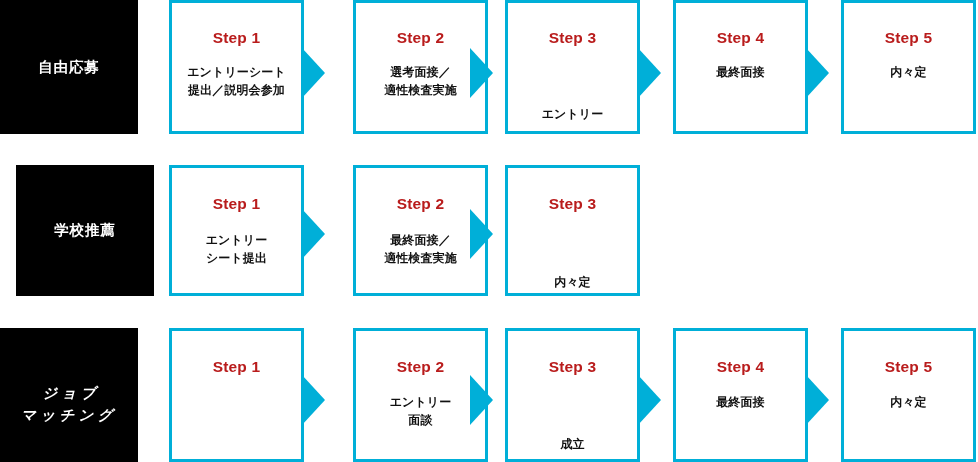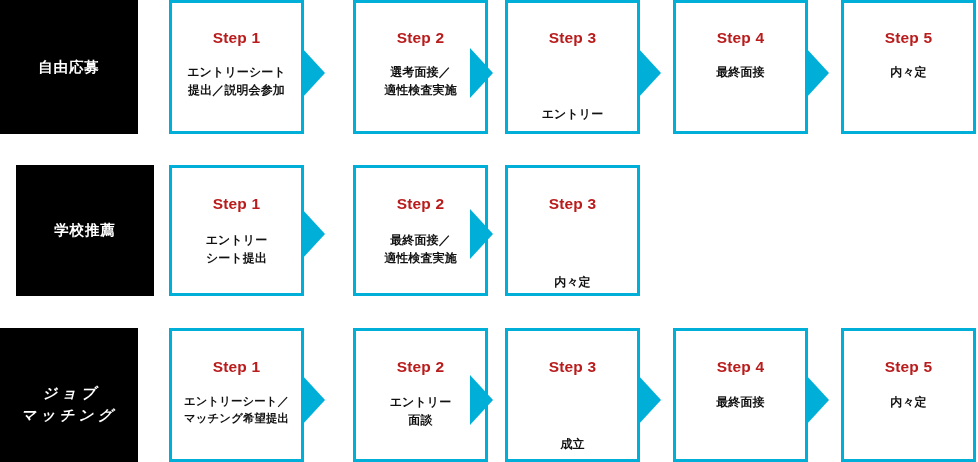--- a/index.html
+++ b/index.html
@@ -201,22 +201,20 @@
     </div>
   </div>
 
   <div class="row" id="row-3">
     <div class="row-label spaced" style="white-space: pre-line;">ジョブ
 マッチング</div>
     <div class="steps">
 
       <div class="step-box col-0">
         <div class="step-title">Step 1</div>
-        <div class="step-body" style="font-size:11.4px;">エントリーシート／
-マッチング希望提出</div>
       </div>
       <div class="arrow arrow-0"></div>
 
       <div class="step-box col-1">
         <div class="step-title">Step 2</div>
         <div class="step-body">エントリー
 面談</div>
       </div>
       <div class="arrow arrow-1"></div>
 

